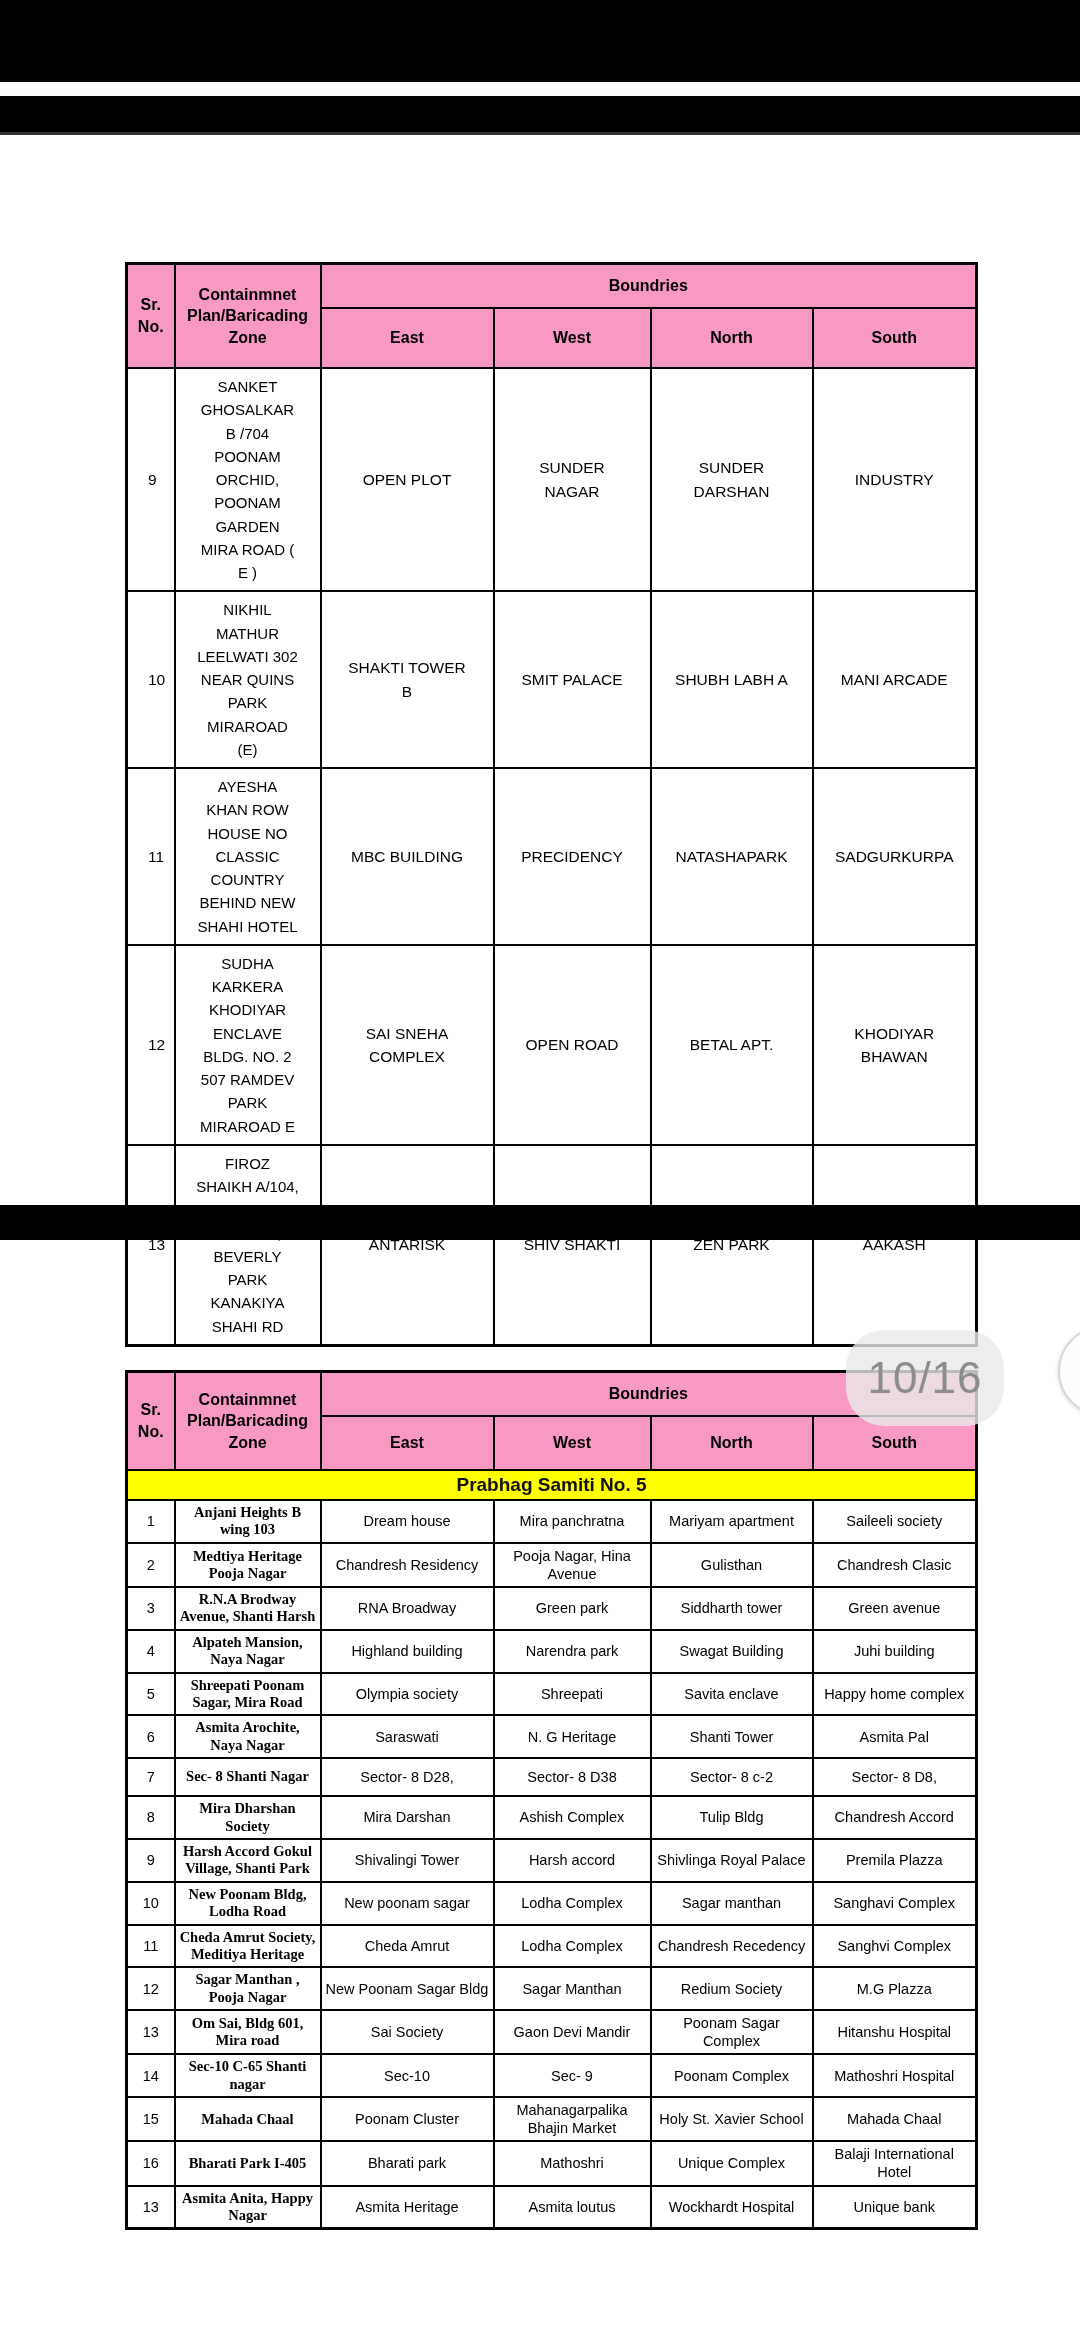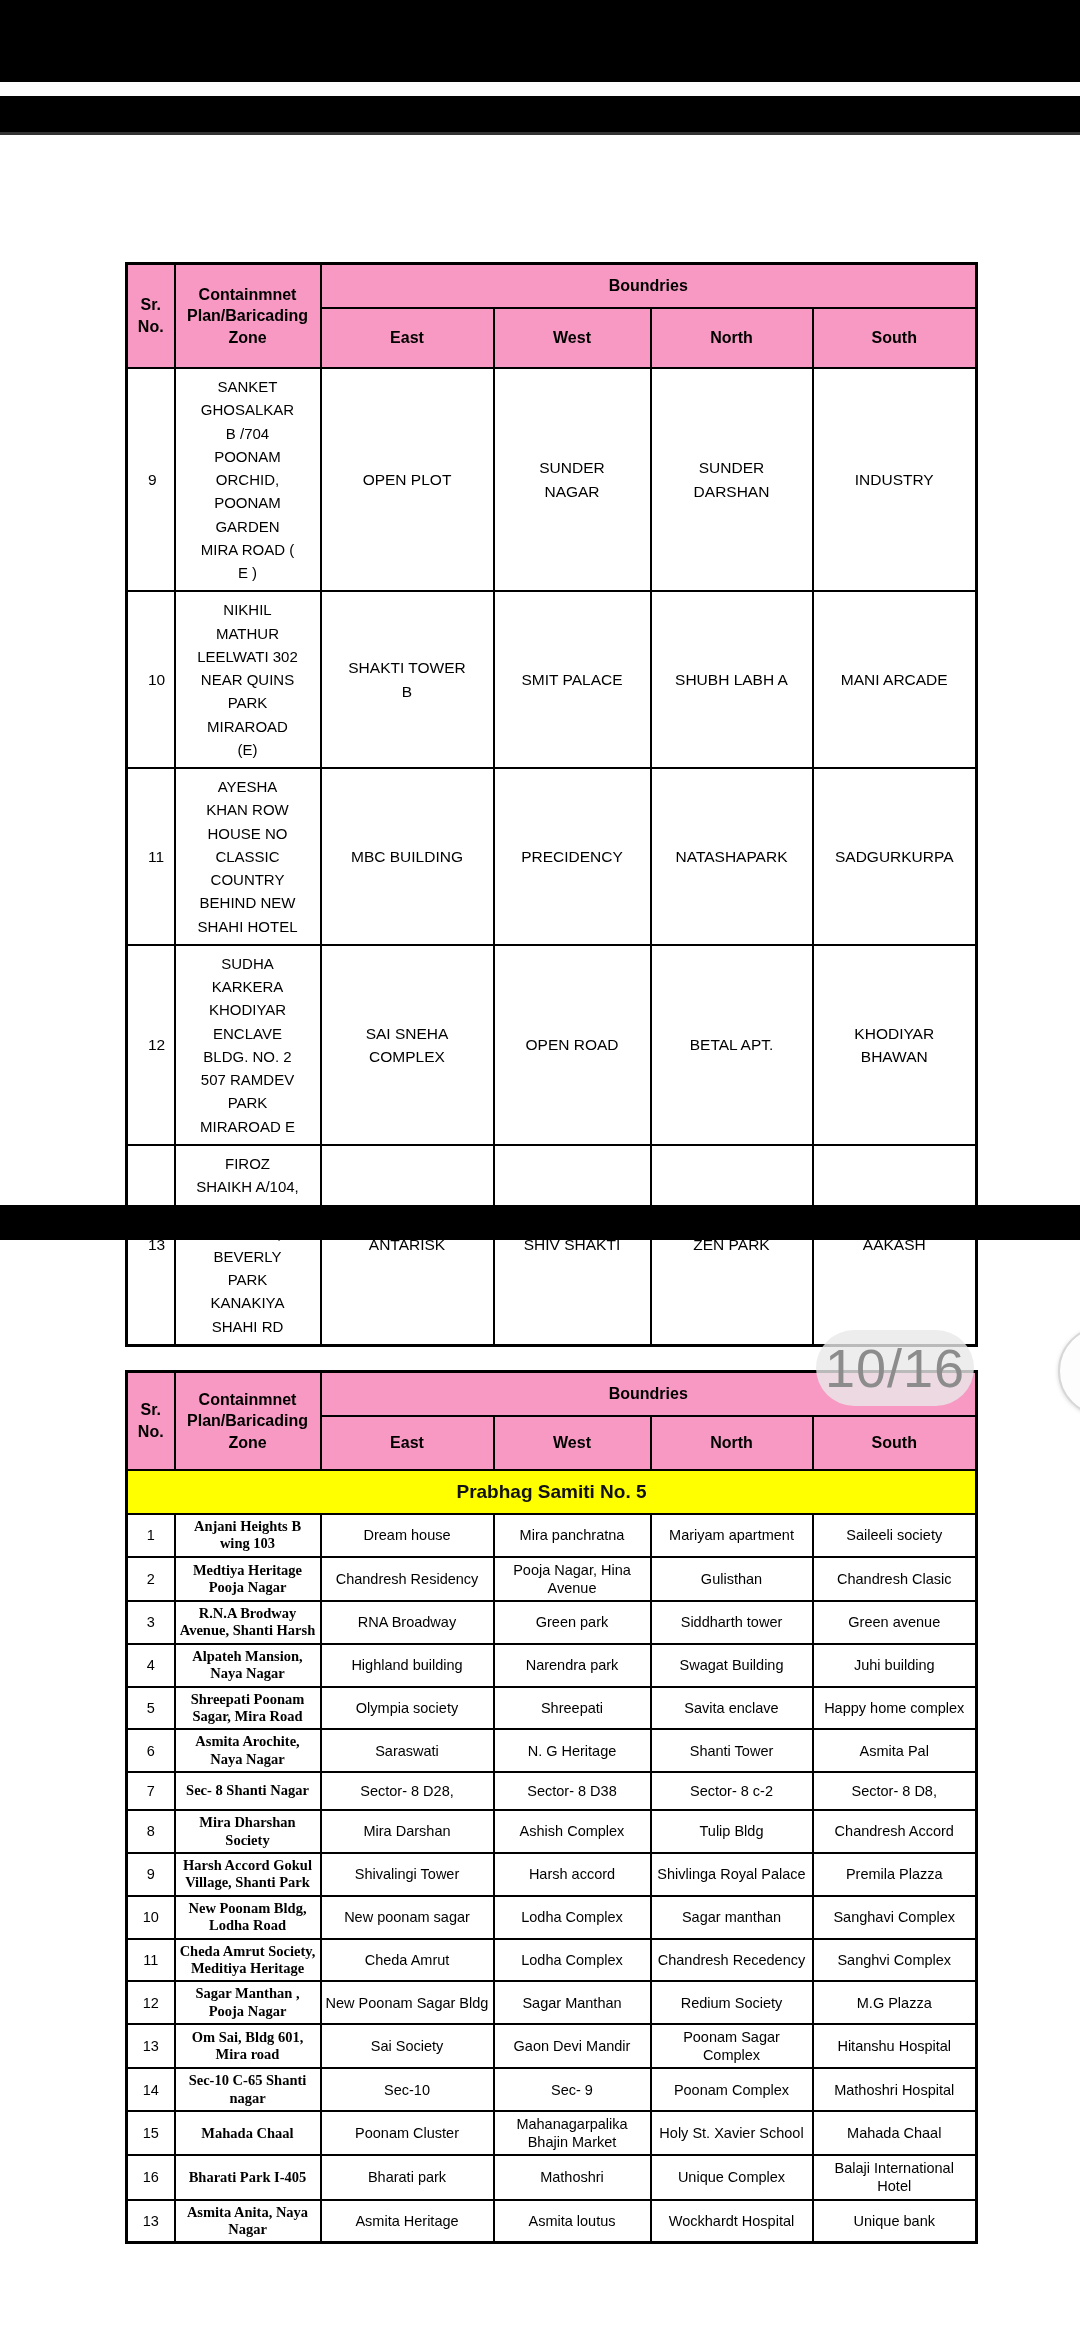--- a/index.html
+++ b/index.html
@@ -43,29 +43,29 @@
   
   .t2 td{
     font-size:14.5px;line-height:1.25;text-align:center;vertical-align:middle;
     padding:3px 4px;height:30px;
   }
   .t2 td.col-zone{
     font-family:"Liberation Serif",serif;font-weight:bold;font-size:14.5px;line-height:1.2;
   }
   .section-row td{
     background:var(--yellow,#FFFF00);font-weight:bold;font-size:19px;
-    height:26px;padding:8px;line-height:1.2;color:#111;
+    height:26px;padding:1px;line-height:1.2;color:#111;
   }
 
   
   .page-badge{
-    position:absolute;left:816px;top:1330px;width:158px;height:76px;
+    position:absolute;left:846px;top:1330px;width:158px;height:96px;
     border-radius:38px;background:rgba(233,233,233,0.80);
     display:flex;align-items:center;justify-content:center;
-    font-size:54px;color:var(--badge,#8C8C8C);letter-spacing:1px;z-index:5;
+    font-size:44px;color:var(--badge,#8C8C8C);letter-spacing:1px;z-index:5;
   }
   .fab-peek{
     position:absolute;left:1058px;top:1326px;width:86px;height:86px;
     border-radius:50%;background:#fdfdfd;border:2px solid #d7d7d7;
     box-shadow:0 1px 4px rgba(0,0,0,0.15);z-index:5;
   }
 </style>
 </head>
 <body>
 
@@ -304,21 +304,21 @@
         <tr>
           <td class="col-sr">16</td>
           <td class="col-zone">Bharati Park I-405</td>
           <td class="col-east">Bharati park</td>
           <td class="col-west">Mathoshri</td>
           <td class="col-north">Unique Complex</td>
           <td class="col-south">Balaji International Hotel</td>
         </tr>
         <tr>
           <td class="col-sr">13</td>
-          <td class="col-zone">Asmita Anita, Naya Nagar</td>
+          <td class="col-zone">Asmita Anita, Happy Nagar</td>
           <td class="col-east">Asmita Heritage</td>
           <td class="col-west">Asmita loutus</td>
           <td class="col-north">Wockhardt Hospital</td>
           <td class="col-south">Unique bank</td>
         </tr>
       </tbody>
   </table>
 
   <div class="page-badge">10/16</div>
   <div class="fab-peek"></div>

